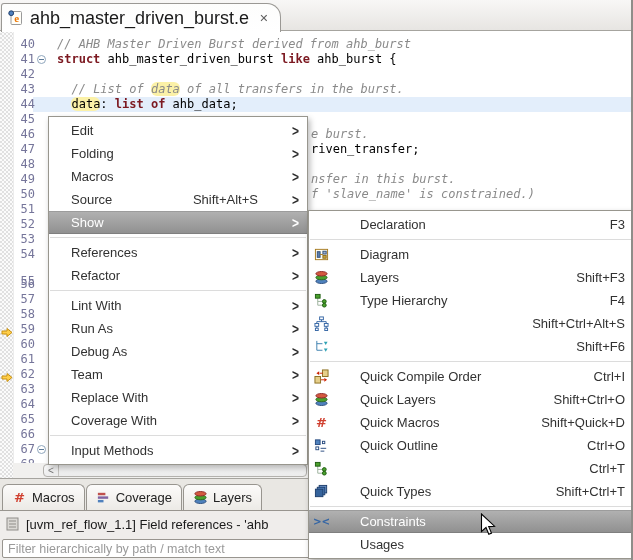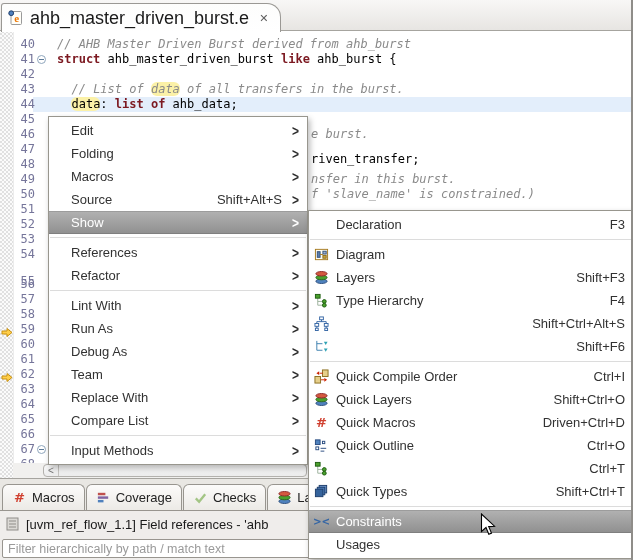--- a/index.html
+++ b/index.html
@@ -36,21 +36,21 @@
   #hscroll-row{position:absolute;left:13px;top:463px;width:295px;height:15px;background:#f1f0ee;}
   #hscroll{position:absolute;left:43px;top:464px;width:264px;height:13px;background:linear-gradient(#fafafa,#ececec);
            border:1px solid #b3b1ad;border-radius:4px;box-sizing:border-box;display:flex;}
   #hscroll-left{width:14px;border-right:1px solid #c6c4c0;color:#777;font:10px/11px "Liberation Sans",sans-serif;
                 text-align:center;}
   
   .menu{position:absolute;background:#fff;border:1px solid #98968e;box-shadow:2px 3px 6px rgba(0,0,0,.28);
         padding:2px 0;box-sizing:border-box;z-index:10;}
   #main-menu{left:48px;top:116px;width:260px;}
   #show-submenu{left:308px;top:210px;width:330px;}
-  .menu-item{height:23px;display:flex;align-items:center;font-size:13px;color:#323232;}
+  .menu-item{height:23px;display:flex;align-items:center;font-size:13px;color:#323232;gap:24px;}
   #main-menu .menu-item{padding:0 8px 0 22px;}
   #show-submenu .menu-item{padding:0 12px 0 5px;}
   .mi-icon{width:15px;height:15px;margin-right:7px;flex:0 0 15px;display:inline-block;}
   .mi-spring{flex:1;}
   .mi-shortcut{margin-left:12px;color:#323232;}
   .mi-arrow{margin-left:10px;font-weight:bold;font-size:12px;color:#2e2e2e;transform:scaleY(1.25);}
   .menu-item.hl{background:linear-gradient(#b2b2b2,#8f8f8f);color:#fff;
                 box-shadow:inset 0 1px 0 #9c9c9c, inset 0 -1px 0 #7f7f7f;}
   .menu-item.hl .mi-shortcut,.menu-item.hl .mi-arrow{color:#fff;}
   .menu-sep{height:1px;background:#dcdcdc;margin:3px 1px;}
@@ -133,21 +133,21 @@
           <path d="M1 4 H6 V1.5 L11 5.5 L6 9.5 V7 H1 Z" fill="#ffcf4a" stroke="#c89010"></path>
         </svg></div>
     </div>
   <div id="code-area">
       <div class="codeline" style="top: 37px;"><span class="seg-comment">// AHB Master Driven Burst derived from ahb_burst</span></div>
       <div class="codeline" style="top: 52px;"><span class="seg-keyword">struct</span><span class="seg-code"> ahb_master_driven_burst </span><span class="seg-keyword">like</span><span class="seg-code"> ahb_burst {</span></div>
       <div class="codeline" style="top: 67px;"></div>
       <div class="codeline" style="top: 82px;"><span class="seg-code">  </span><span class="seg-comment">// List of </span><span class="seg-comment seg-occurrence">data</span><span class="seg-comment"> of all transfers in the burst.</span></div>
       <div class="codeline" style="top: 97px;"><span class="seg-code">  </span><span class="seg-code seg-occurrence">data</span><span class="seg-code">: </span><span class="seg-keyword">list of</span><span class="seg-code"> ahb_data;</span></div>
       <div class="frag seg-comment" style="top: 127px;">e burst.</div>
-      <div class="frag seg-code" style="top: 152px;">riven_transfer;</div>
+      <div class="frag seg-code" style="top: 142px;">riven_transfer;</div>
       <div class="frag seg-comment" style="top: 172px;">nsfer in this burst.</div>
       <div class="frag seg-comment" style="top: 187px;">f 'slave_name' is constrained.)</div>
     </div>
   <div id="hscroll-row"></div>
   <div id="hscroll">
     <div id="hscroll-left">&lt;</div>
   </div>
 
   <div id="bpanel"></div>
   <div id="btabs">
@@ -157,26 +157,20 @@
           </svg></span>
         <span>Macros</span>
       </div>
       <div class="btab">
         <span style="width: 15px; height: 15px; display: inline-block;"><svg width="15" height="15" viewBox="0 0 16 16">
             <rect x="2" y="3" width="8" height="2.6" fill="#c0504d"></rect>
             <rect x="2" y="6.8" width="11" height="2.6" fill="#8064a2"></rect>
             <rect x="2" y="10.6" width="6" height="2.6" fill="#4f81bd"></rect>
           </svg></span>
         <span>Coverage</span>
-      </div>
-      <div class="btab">
-        <span style="width: 15px; height: 15px; display: inline-block;"><svg width="15" height="15" viewBox="0 0 16 16">
-            <path d="M3 9 L6.5 12.5 L13 4.5" stroke="#a3c585" stroke-width="2.5" fill="none"></path>
-          </svg></span>
-        <span>Checks</span>
       </div>
       <div class="btab">
         <span style="width: 15px; height: 15px; display: inline-block;"><svg width="15" height="15" viewBox="0 0 16 16">
             <ellipse cx="8" cy="12" rx="6" ry="2.4" fill="#4f81bd" stroke="#2a4d7c"></ellipse>
             <ellipse cx="8" cy="8" rx="6" ry="2.4" fill="#4aa02c" stroke="#2e6b1a"></ellipse>
             <ellipse cx="8" cy="4" rx="6" ry="2.4" fill="#d4593f" stroke="#8e2a2a"></ellipse>
           </svg></span>
         <span>Layers</span>
       </div>
     </div>
@@ -249,21 +243,21 @@
         <span class="mi-label">Team</span>
         <span class="mi-spring"></span>
         <span class="mi-arrow">&gt;</span>
       </div>
       <div class="menu-item">
         <span class="mi-label">Replace With</span>
         <span class="mi-spring"></span>
         <span class="mi-arrow">&gt;</span>
       </div>
       <div class="menu-item">
-        <span class="mi-label">Compare List</span>
+        <span class="mi-label">Coverage With</span>
         <span class="mi-spring"></span>
         <span class="mi-arrow">&gt;</span>
       </div>
       <div class="menu-sep"></div>
       <div class="menu-item">
         <span class="mi-label">Input Methods</span>
         <span class="mi-spring"></span>
         <span class="mi-arrow">&gt;</span>
       </div>
     </div>
@@ -351,21 +345,21 @@
         <span class="mi-label">Quick Layers</span>
         <span class="mi-spring"></span>
         <span class="mi-shortcut">Shift+Ctrl+O</span>
       </div>
       <div class="menu-item">
         <span class="mi-icon"><svg width="15" height="15" viewBox="0 0 16 16">
             <text x="8" y="13" font-family="DejaVu Sans,sans-serif" font-size="14" font-weight="bold" fill="#d04030" text-anchor="middle">#</text>
           </svg></span>
         <span class="mi-label">Quick Macros</span>
         <span class="mi-spring"></span>
-        <span class="mi-shortcut">Driven+Ctrl+D</span>
+        <span class="mi-shortcut">Shift+Quick+D</span>
       </div>
       <div class="menu-item">
         <span class="mi-icon"><svg width="15" height="15" viewBox="0 0 16 16">
             <rect x="1.5" y="2" width="5" height="5" fill="#4f81bd" stroke="#26497e"></rect>
             <rect x="9" y="3.5" width="2.5" height="2.5" fill="none" stroke="#26497e"></rect>
             <rect x="2" y="9.5" width="3" height="3" fill="none" stroke="#26497e"></rect>
             <path d="M7 11 H13 M7 14 H11" stroke="#26497e"></path>
           </svg></span>
         <span class="mi-label">Quick Outline</span>
         <span class="mi-spring"></span>

